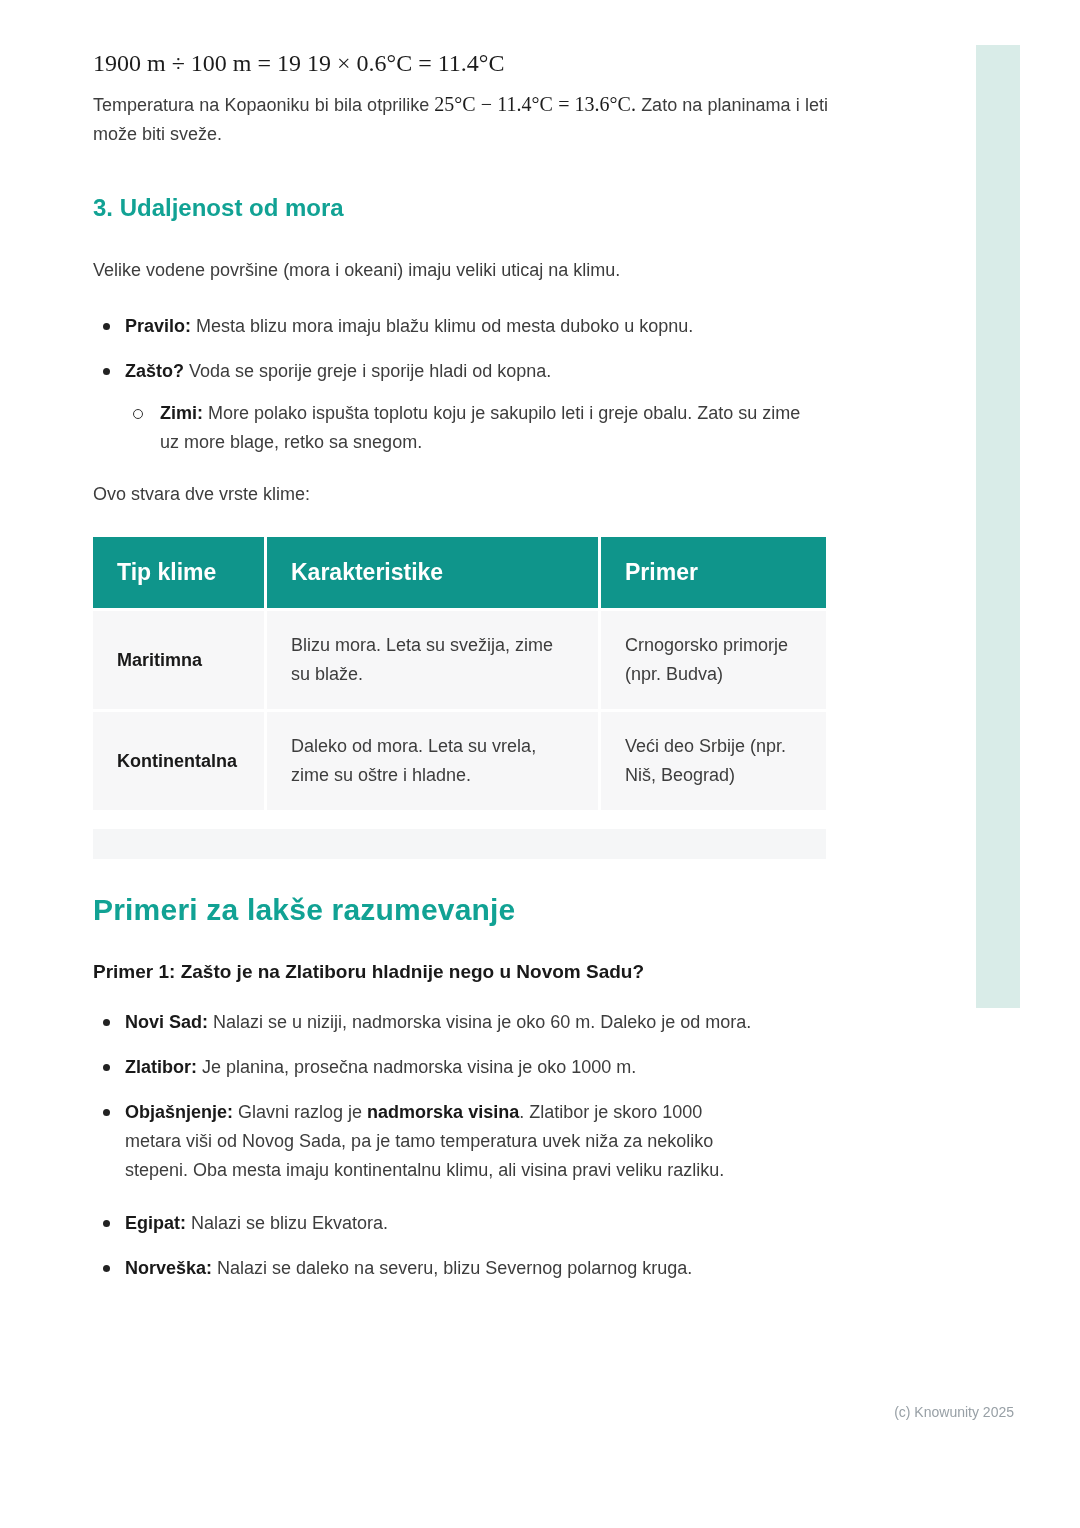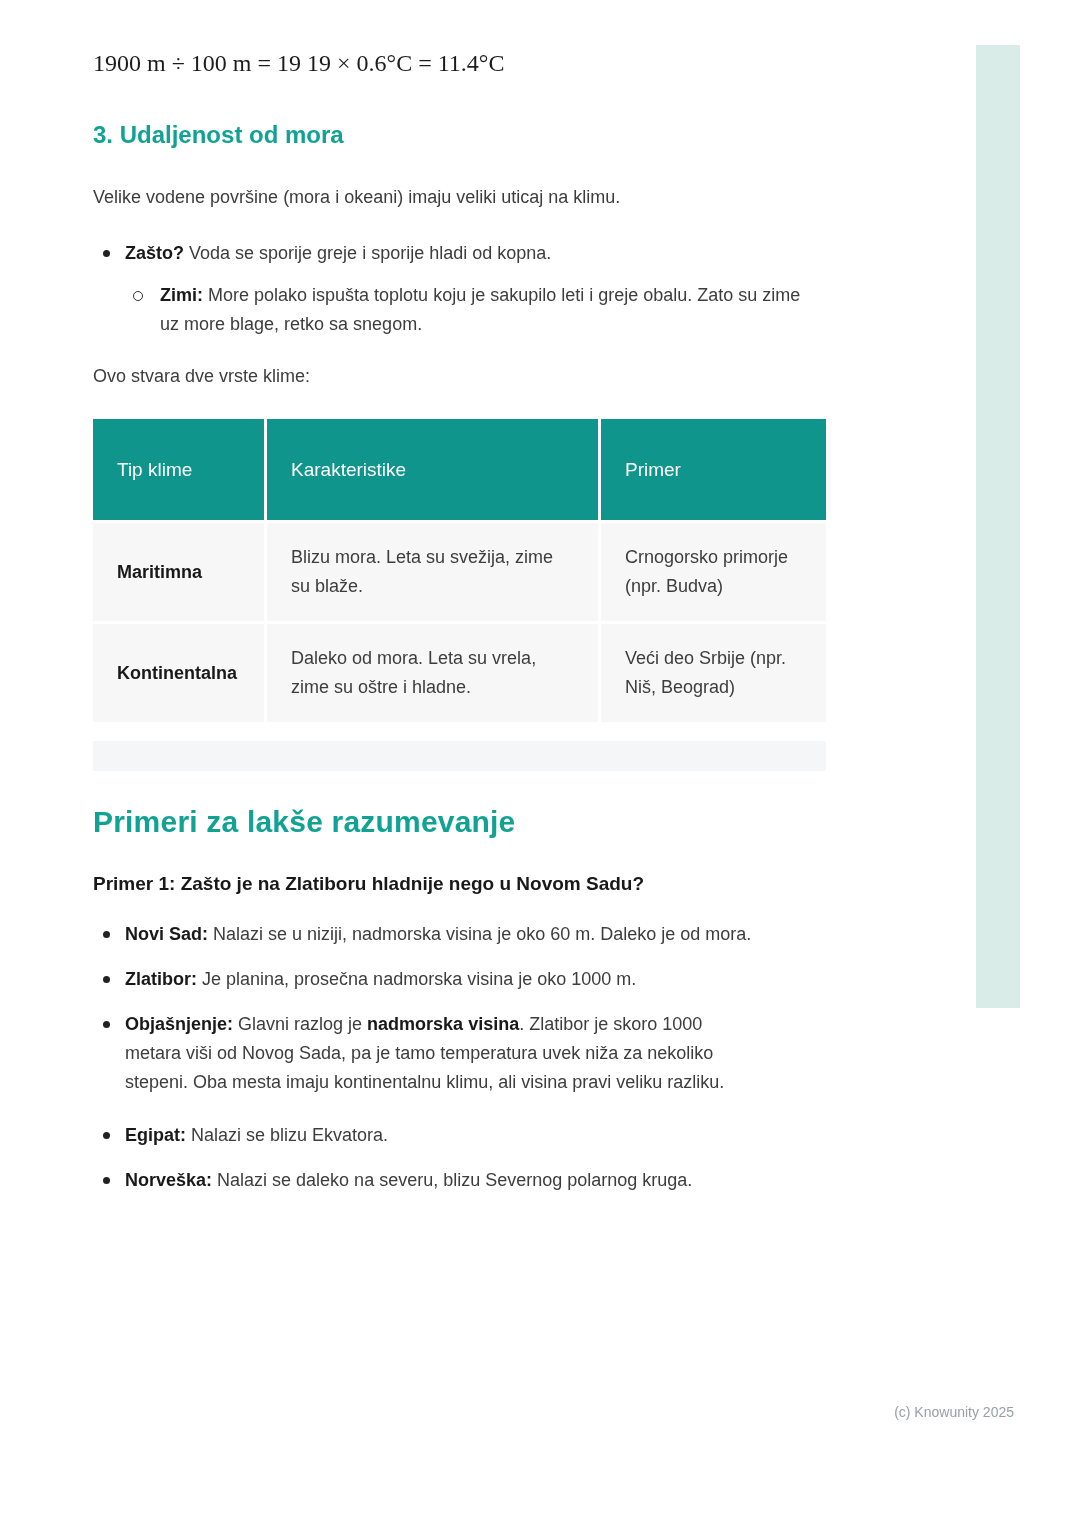--- a/index.html
+++ b/index.html
@@ -25,21 +25,21 @@
   ul.l2{margin-top:13px;}
   ul.l2>li{position:relative;padding-left:35px;margin-bottom:19px;font-size:18px;line-height:29px;}
   ul.l2>li:last-child{margin-bottom:0;}
   ul.l2>li::before{content:"";position:absolute;left:8px;top:10px;width:8px;height:8px;border-radius:50%;border:1.5px solid #333;background:#fff;}
   .b{font-weight:700;color:var(--text_strong);}
   .p-closing{margin-top:23px;}
   table.climate{margin-top:28px;width:733px;border-collapse:separate;border-spacing:0;table-layout:fixed;}
   table.climate col.c1{width:174px;}
   table.climate col.c2{width:334px;}
   table.climate col.c3{width:225px;}
-  table.climate th{background:var(--table_header);color:#ffffff;font-size:19px;font-weight:400;text-align:left;padding:36px 24px;line-height:29px;border-right:3px solid #fff;border-bottom:3px solid #fff;}
+  table.climate th{background:var(--table_header);color:#ffffff;font-size:23px;font-weight:700;text-align:left;padding:21px 24px;line-height:29px;border-right:3px solid #fff;border-bottom:3px solid #fff;}
   table.climate th:last-child{border-right:none;}
   table.climate td{background:#f7f7f8;font-size:18px;line-height:29px;padding:20px 24px;vertical-align:middle;border-right:3px solid #fff;border-bottom:3px solid #fff;}
   table.climate td:last-child{border-right:none;}
   table.climate td.rowhead{font-weight:700;color:var(--text_strong);}
   .divider{margin-top:16px;width:733px;height:30px;background:#f5f6f7;}
   h1.examples{margin-top:32px;font-size:30px;line-height:38px;font-weight:700;color:var(--accent);letter-spacing:0.2px;}
   h3.exh{font-size:19px;line-height:29px;font-weight:700;color:var(--text_strong);}
   h3.ex1{margin-top:28px;}
   h3.ex2{margin-top:37px;}
   ul.ex1{margin-top:22px;}
@@ -49,26 +49,28 @@
 </style>
 </head>
 <body>
 
 <div class="edge-strip"></div>
 
 <div class="content">
 
   <div class="math">1900 m ÷ 100 m = 19 19 × 0.6°C = 11.4°C</div>
 
+  <p class="p p-intro"><span>Temperatura na Kopaoniku bi bila otprilike </span><span class="math-inline">25°C − 11.4°C = 13.6°C.</span><span> Zato na planinama i leti može biti sveže.</span></p>
 
   <h2 class="section">3. Udaljenost od mora</h2>
 
   <p class="p p-sea">Velike vodene površine (mora i okeani) imaju veliki uticaj na klimu.</p>
 
   <ul class="l1 sea">
+    <li><span class="b">Pravilo:</span><span> Mesta blizu mora imaju blažu klimu od mesta duboko u kopnu.</span></li>
     <li><span class="b">Zašto?</span><span> Voda se sporije greje i sporije hladi od kopna.</span>
       <ul class="l2">
         <li><span class="b">Zimi:</span><span> More polako ispušta toplotu koju je sakupilo leti i greje obalu. Zato su zime uz more blage, retko sa snegom.</span></li>
       </ul>
     </li>
   </ul>
 
   <p class="p p-closing">Ovo stvara dve vrste klime:</p>
 
   <table class="climate">

